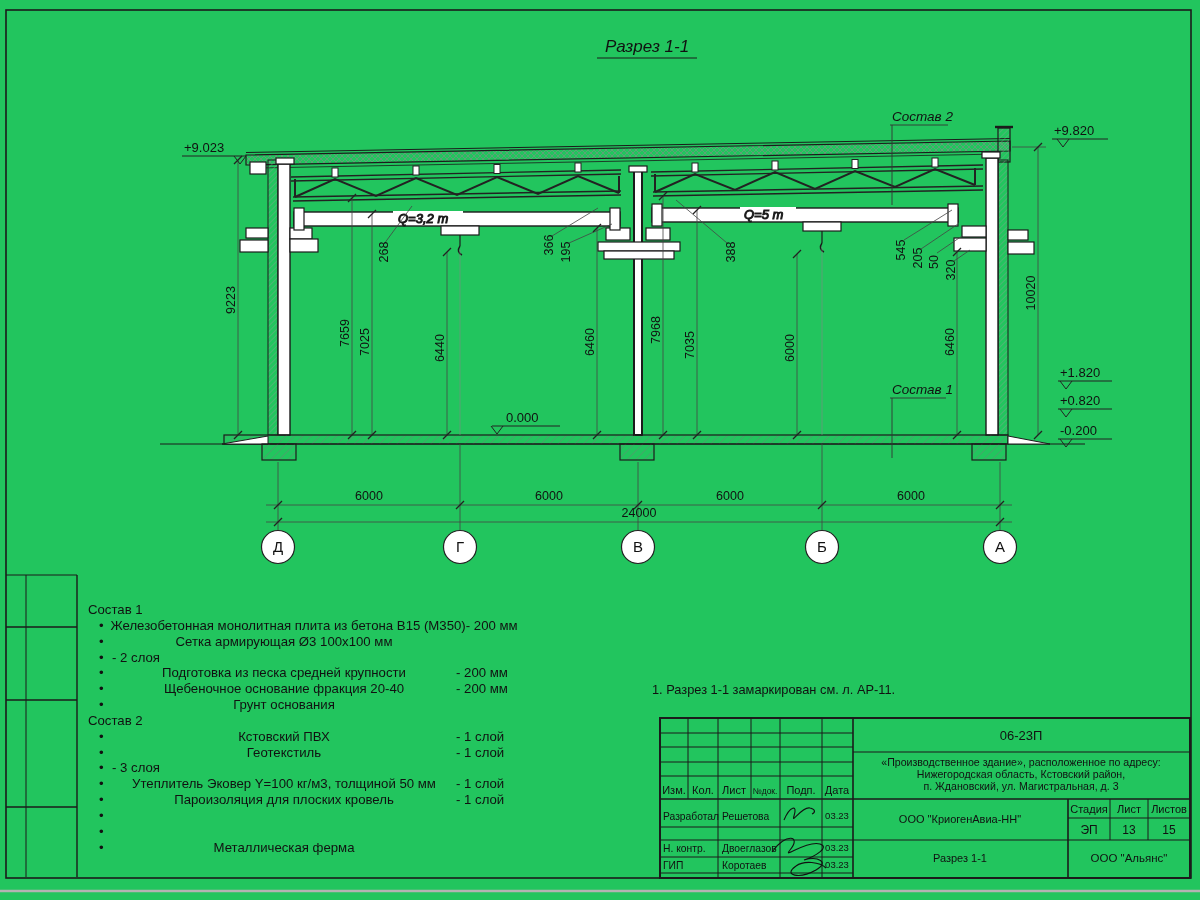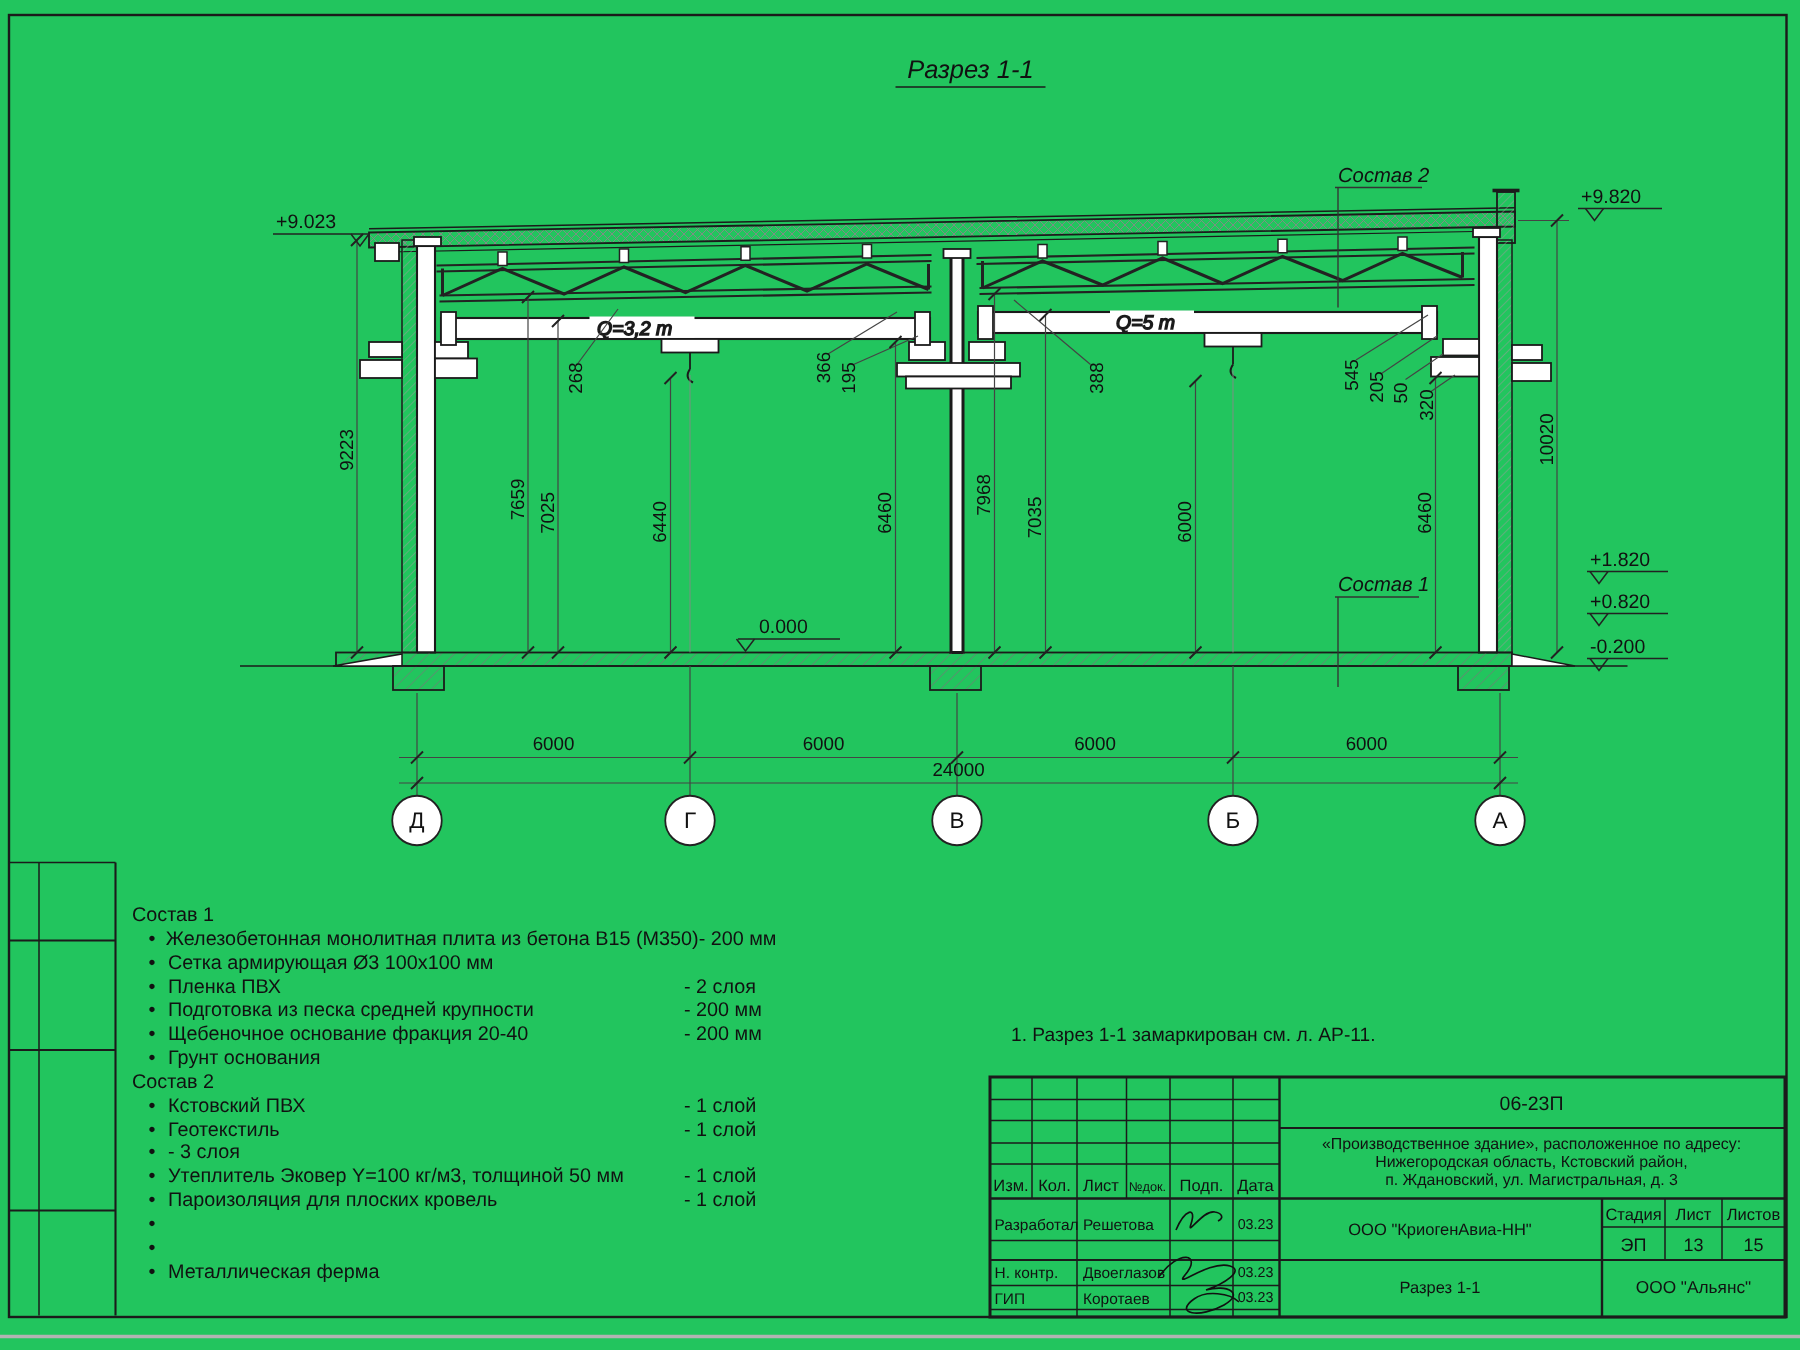--- a/index.html
+++ b/index.html
@@ -5,23 +5,23 @@
   html,body{margin:0;padding:0;background:#fff;}
   .page{position:relative;width:1200px;height:900px;background:#22c55e;overflow:hidden;
         font-family:"Liberation Sans",sans-serif;color:#111;}
   svg text{font-family:"Liberation Sans",sans-serif;fill:#111;}
   .dwg{position:absolute;left:0;top:0;}
   
   .comp{position:absolute;left:88px;top:602px;width:452px;font-size:13.2px;line-height:15.85px;}
   .comp .hd{padding-left:0;}
   .comp .row{display:flex;}
   .comp .bullet{width:24px;padding-left:11px;box-sizing:border-box;}
-  .comp .nm{flex:1;white-space:nowrap;}
+  .comp .nm{flex:1;white-space:nowrap;text-align:center;}
   .comp .val{width:84px;white-space:nowrap;}
-  .note{position:absolute;left:674px;top:682px;font-size:12.8px;}
+  .note{position:absolute;left:652px;top:682px;font-size:12.8px;}
 </style>
 </head>
 <body>
 
 <div class="page">
 
 <svg class="dwg" width="1200" height="900" viewBox="0 0 1200 900">
   <defs>
     <pattern id="slabHatch" width="6" height="6" patternUnits="userSpaceOnUse" patternTransform="rotate(45)">
       <line x1="0" y1="0" x2="0" y2="6" stroke="#777" stroke-width="0.8"></line>
@@ -319,21 +319,20 @@
         <span class="nm">Железобетонная монолитная плита из бетона В15 (М350)</span>
         <span class="val">-  200 мм</span>
       </div>
   <div class="row">
         <span class="bullet">•</span>
         <span class="nm">Сетка армирующая Ø3 100х100 мм</span>
         <span class="val"></span>
       </div>
   <div class="row">
         <span class="bullet">•</span>
-        <span class="nm">Пленка ПВХ</span>
         <span class="val">-  2 слоя</span>
       </div>
   <div class="row">
         <span class="bullet">•</span>
         <span class="nm">Подготовка из песка средней крупности</span>
         <span class="val">- 200 мм</span>
       </div>
   <div class="row">
         <span class="bullet">•</span>
         <span class="nm">Щебеночное основание фракция 20-40</span>

